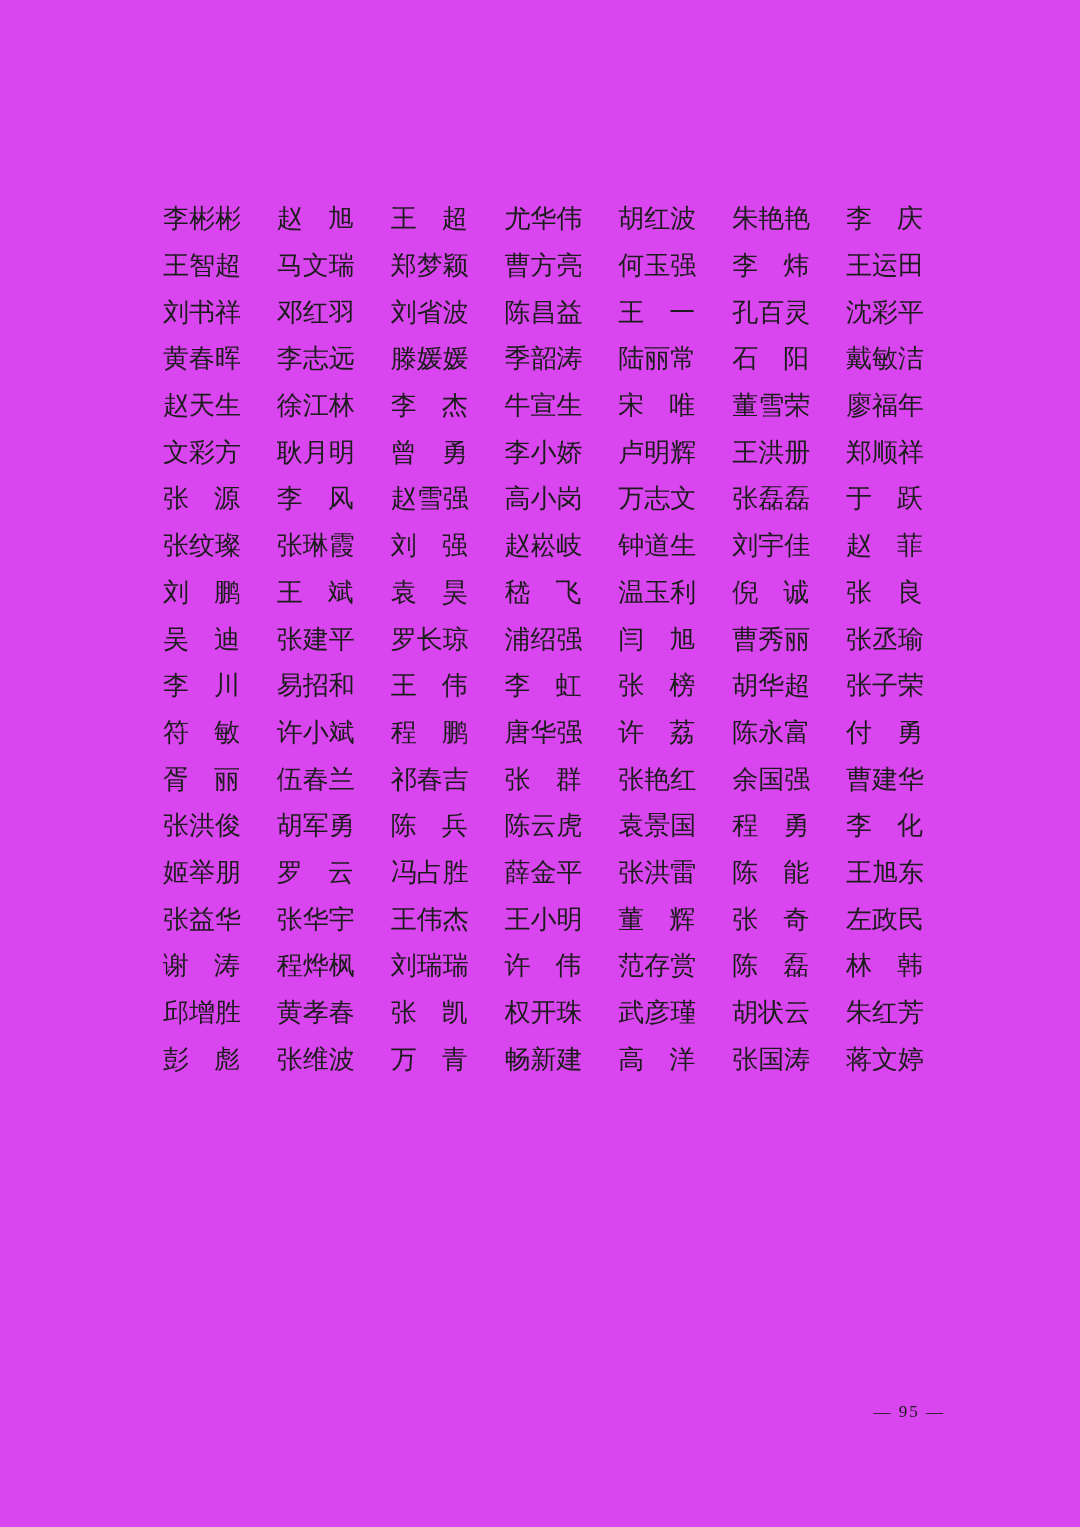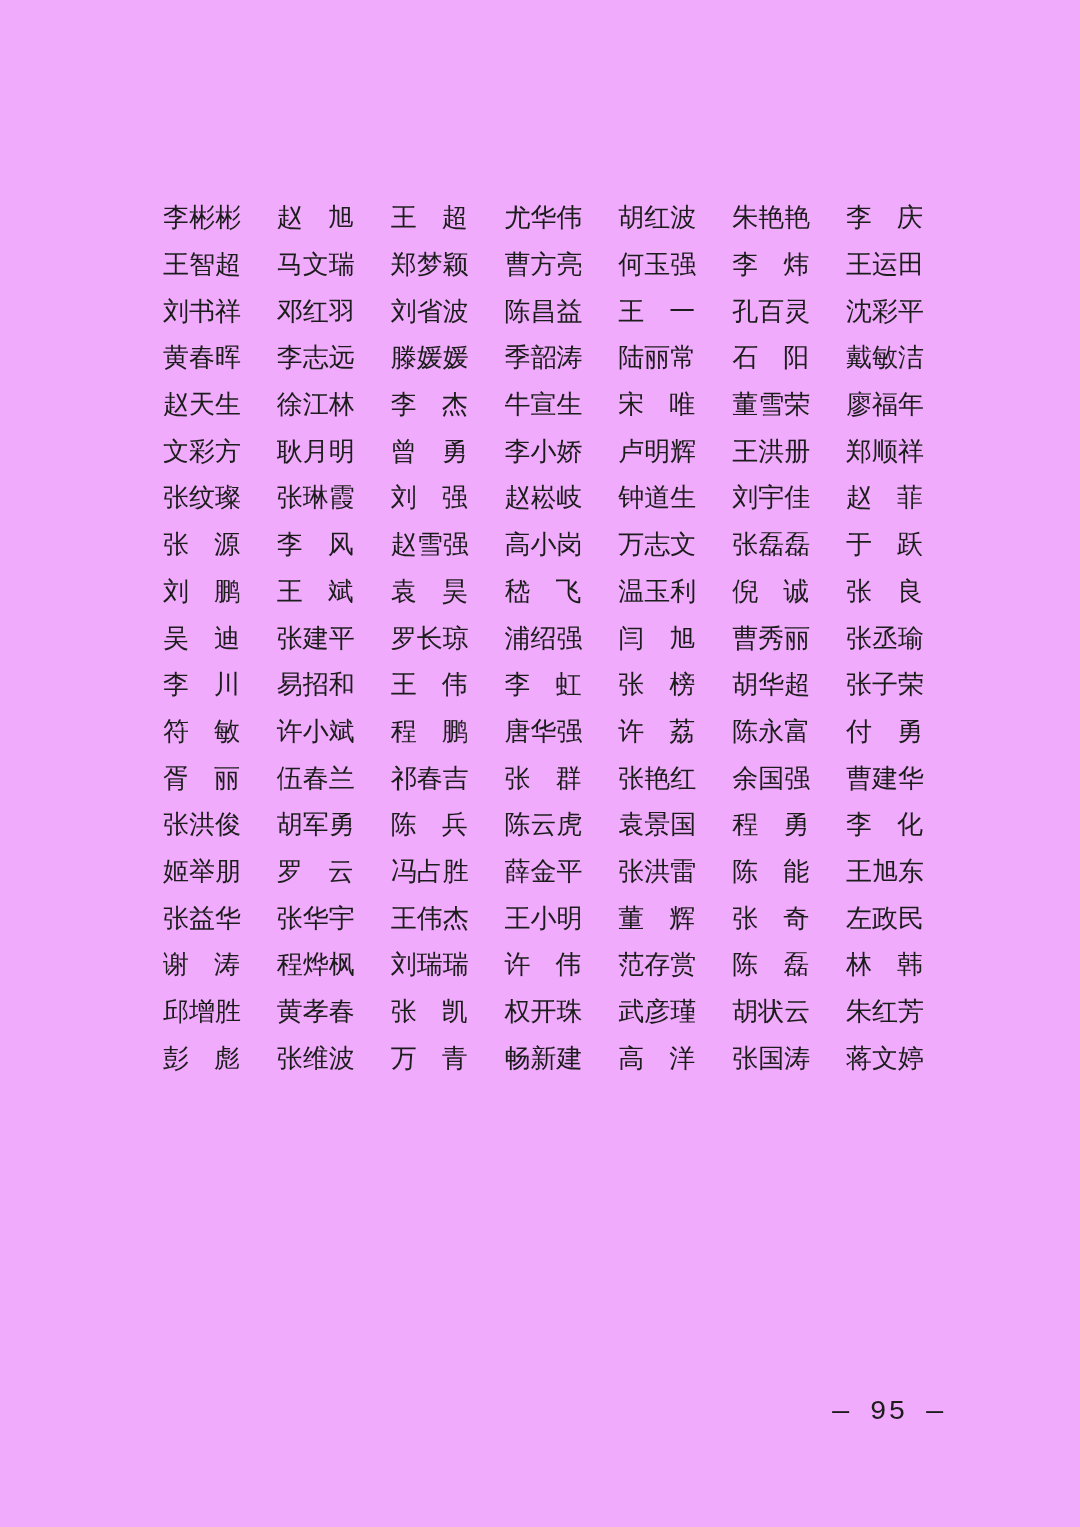--- a/index.html
+++ b/index.html
@@ -11,22 +11,21 @@
     height: 1527px;
     background: #ffffff;
     font-family: "Liberation Serif", "DejaVu Serif", serif;
     color: #1c1c1c;
     position: relative;
     overflow: hidden;
   }
   .page {
     position: absolute;
     inset: 0;
-    background: #f0abfc;
-    font-family: Liberation Mono, monospace;
+    background: #d946ef;
   }
   .name-grid {
     position: absolute;
     left: 163px;
     top: 196px;
     width: 760px;
   }
   .name-row {
     display: flex;
     justify-content: space-between;
@@ -48,21 +47,21 @@
     position: absolute;
     top: 1396px;
     left: 0;
     width: 1080px;
     height: 32px;
   }
   .page-num {
     position: absolute;
     right: 135px;
     top: 0;
-    font-size: 28px;
+    font-size: 17px;
     line-height: 32px;
     letter-spacing: 2px;
     color: #1c1c1c;
     white-space: nowrap;
   }
 </style>
 </head>
 <body>
 
 <div class="page">
@@ -115,38 +114,38 @@
       <div class="name-row">
         <span class="name-cell">文彩方</span>
         <span class="name-cell">耿月明</span>
         <span class="name-cell">曾勇</span>
         <span class="name-cell">李小娇</span>
         <span class="name-cell">卢明辉</span>
         <span class="name-cell">王洪册</span>
         <span class="name-cell">郑顺祥</span>
       </div>
       <div class="name-row">
+        <span class="name-cell">张源</span>
+        <span class="name-cell">李风</span>
+        <span class="name-cell">赵雪强</span>
+        <span class="name-cell">高小岗</span>
+        <span class="name-cell">万志文</span>
+        <span class="name-cell">张磊磊</span>
+        <span class="name-cell">于跃</span>
+      </div>
+      <div class="name-row">
         <span class="name-cell">张纹璨</span>
         <span class="name-cell">张琳霞</span>
         <span class="name-cell">刘强</span>
         <span class="name-cell">赵崧岐</span>
         <span class="name-cell">钟道生</span>
         <span class="name-cell">刘宇佳</span>
         <span class="name-cell">赵菲</span>
       </div>
       <div class="name-row">
-        <span class="name-cell">张源</span>
-        <span class="name-cell">李风</span>
-        <span class="name-cell">赵雪强</span>
-        <span class="name-cell">高小岗</span>
-        <span class="name-cell">万志文</span>
-        <span class="name-cell">张磊磊</span>
-        <span class="name-cell">于跃</span>
-      </div>
-      <div class="name-row">
         <span class="name-cell">刘鹏</span>
         <span class="name-cell">王斌</span>
         <span class="name-cell">袁昊</span>
         <span class="name-cell">嵇飞</span>
         <span class="name-cell">温玉利</span>
         <span class="name-cell">倪诚</span>
         <span class="name-cell">张良</span>
       </div>
       <div class="name-row">
         <span class="name-cell">吴迪</span>

